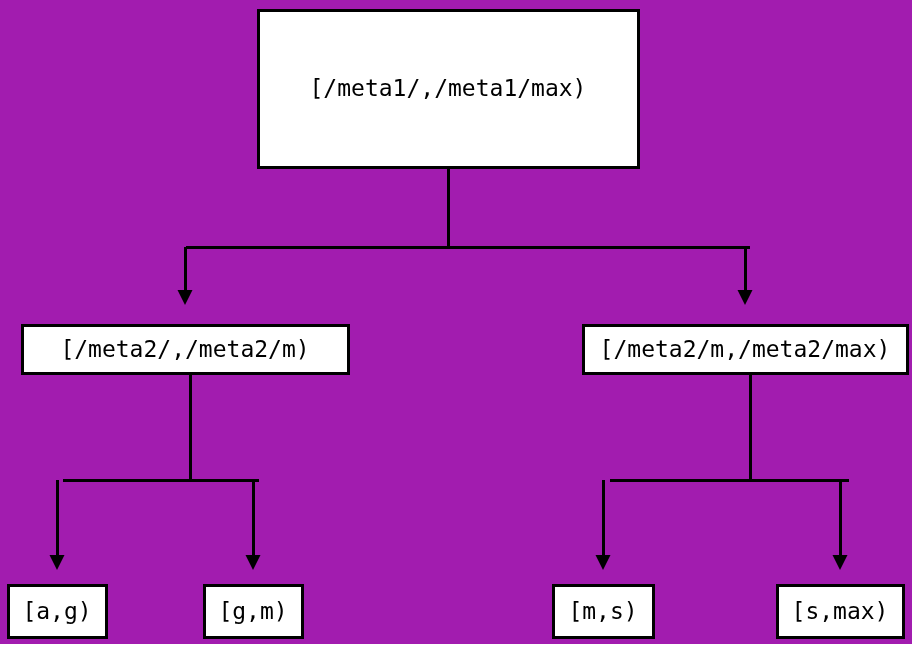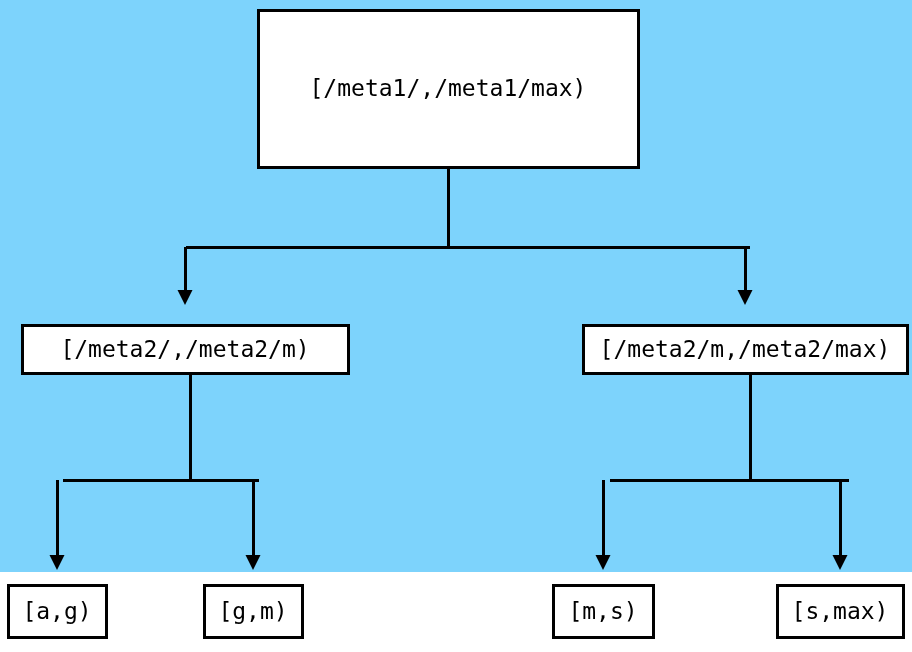--- a/index.html
+++ b/index.html
@@ -10,22 +10,22 @@
   }
   body {
     width: 912px;
     height: 652px;
     font-family: "DejaVu Sans Mono", "Liberation Mono", monospace;
     overflow: hidden;
   }
   #diagram-root {
     position: relative;
     width: 912px;
-    height: 572px;
-    background: #7dd3fc;
+    height: 644px;
+    background: #a21caf;
   }
   svg#tree-svg {
     position: absolute;
     top: 0;
     left: 0;
     width: 912px;
     height: 652px;
     display: block;
   }
   .node-box {

